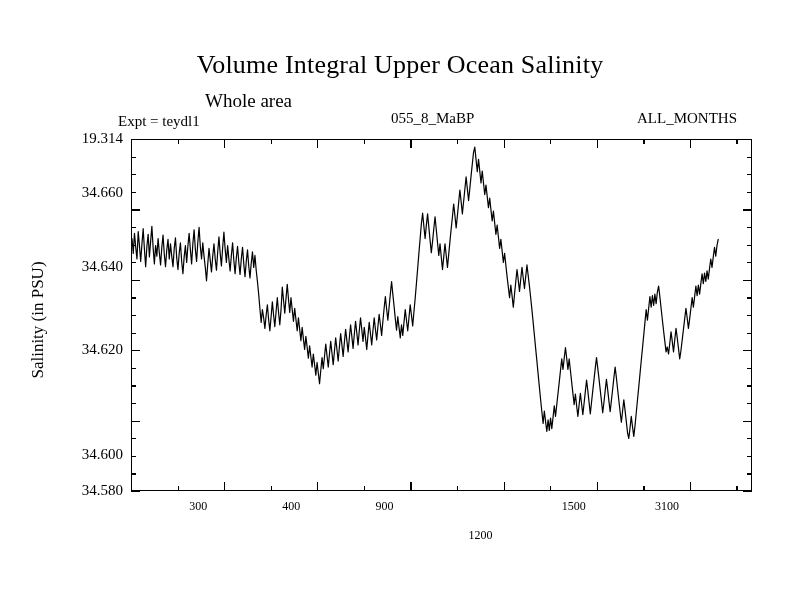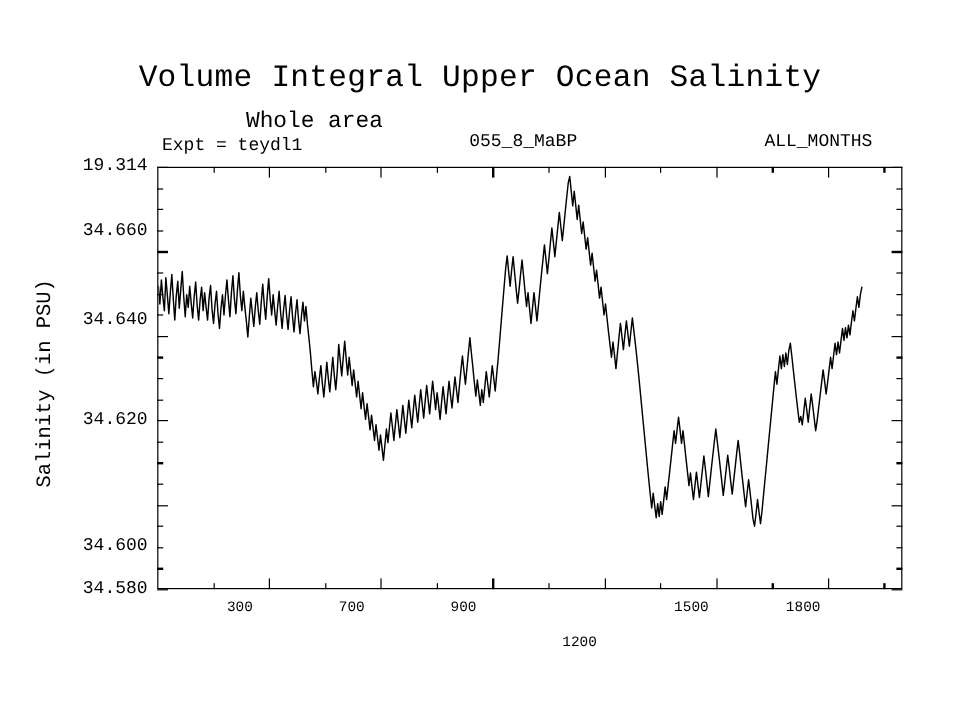--- a/index.html
+++ b/index.html
@@ -5,33 +5,33 @@
 <style>
   html,body{margin:0;padding:0;}
   body{
     width:800px;height:600px;
     background:#ffffff;
     font-family:"Liberation Serif","DejaVu Serif",serif;
     color:#000000;
     overflow:hidden;
     position:relative;
   }
-  #stage{position:absolute;left:0;top:0;width:800px;height:436px;font-family:Liberation Mono, monospace;}
+  #stage{position:absolute;left:0;top:0;width:800px;height:436px;}
 
   .txt{position:absolute;white-space:nowrap;color:#000;}
 
   #chart-title{
     left:0;top:50px;width:800px;text-align:center;
     font-size:26px;letter-spacing:.2px;
   }
   #subtitle-area{
     left:205px;top:90px;font-size:19px;
   }
   #label-expt{
-    left:135px;top:113px;font-size:15px;
+    left:118px;top:113px;font-size:15px;
   }
   #label-period{
     left:391px;top:110px;font-size:15px;
   }
   #label-months{
     left:637px;top:110px;font-size:15px;
   }
 
   #ylabel{
     left:-62px;top:310px;width:200px;text-align:center;
@@ -154,20 +154,20 @@
   <div id="ylabels-layer">
       <div class="ytick-label" style="left: 33px; top: 482px;">34.580</div>
       <div class="ytick-label" style="left: 33px; top: 411.6px; margin-top: 34px;">34.600</div>
       <div class="ytick-label" style="left: 33px; top: 341.2px;">34.620</div>
       <div class="ytick-label" style="left: 33px; top: 258px;">34.640</div>
       <div class="ytick-label" style="left: 33px; top: 184px;">34.660</div>
       <div class="ytick-label" style="left: 33px; top: 130px;">19.314</div>
     </div>
   <div id="xlabels-layer">
       <div class="xtick-label" style="left: 189.15px; top: 499px;">300</div>
-      <div class="xtick-label" style="left: 282.3px; top: 499px;">700</div>
+      <div class="xtick-label" style="left: 282.3px; top: 499px;">400</div>
       <div class="xtick-label" style="left: 375.45px; top: 499px;">900</div>
       <div class="xtick-label" style="left: 468.6px; top: 528px;">1200</div>
       <div class="xtick-label" style="left: 561.75px; top: 499px;">1500</div>
-      <div class="xtick-label" style="left: 654.9px; top: 499px;">1800</div>
+      <div class="xtick-label" style="left: 654.9px; top: 499px;">3100</div>
     </div>
 
 </div>
 
 </body></html>

